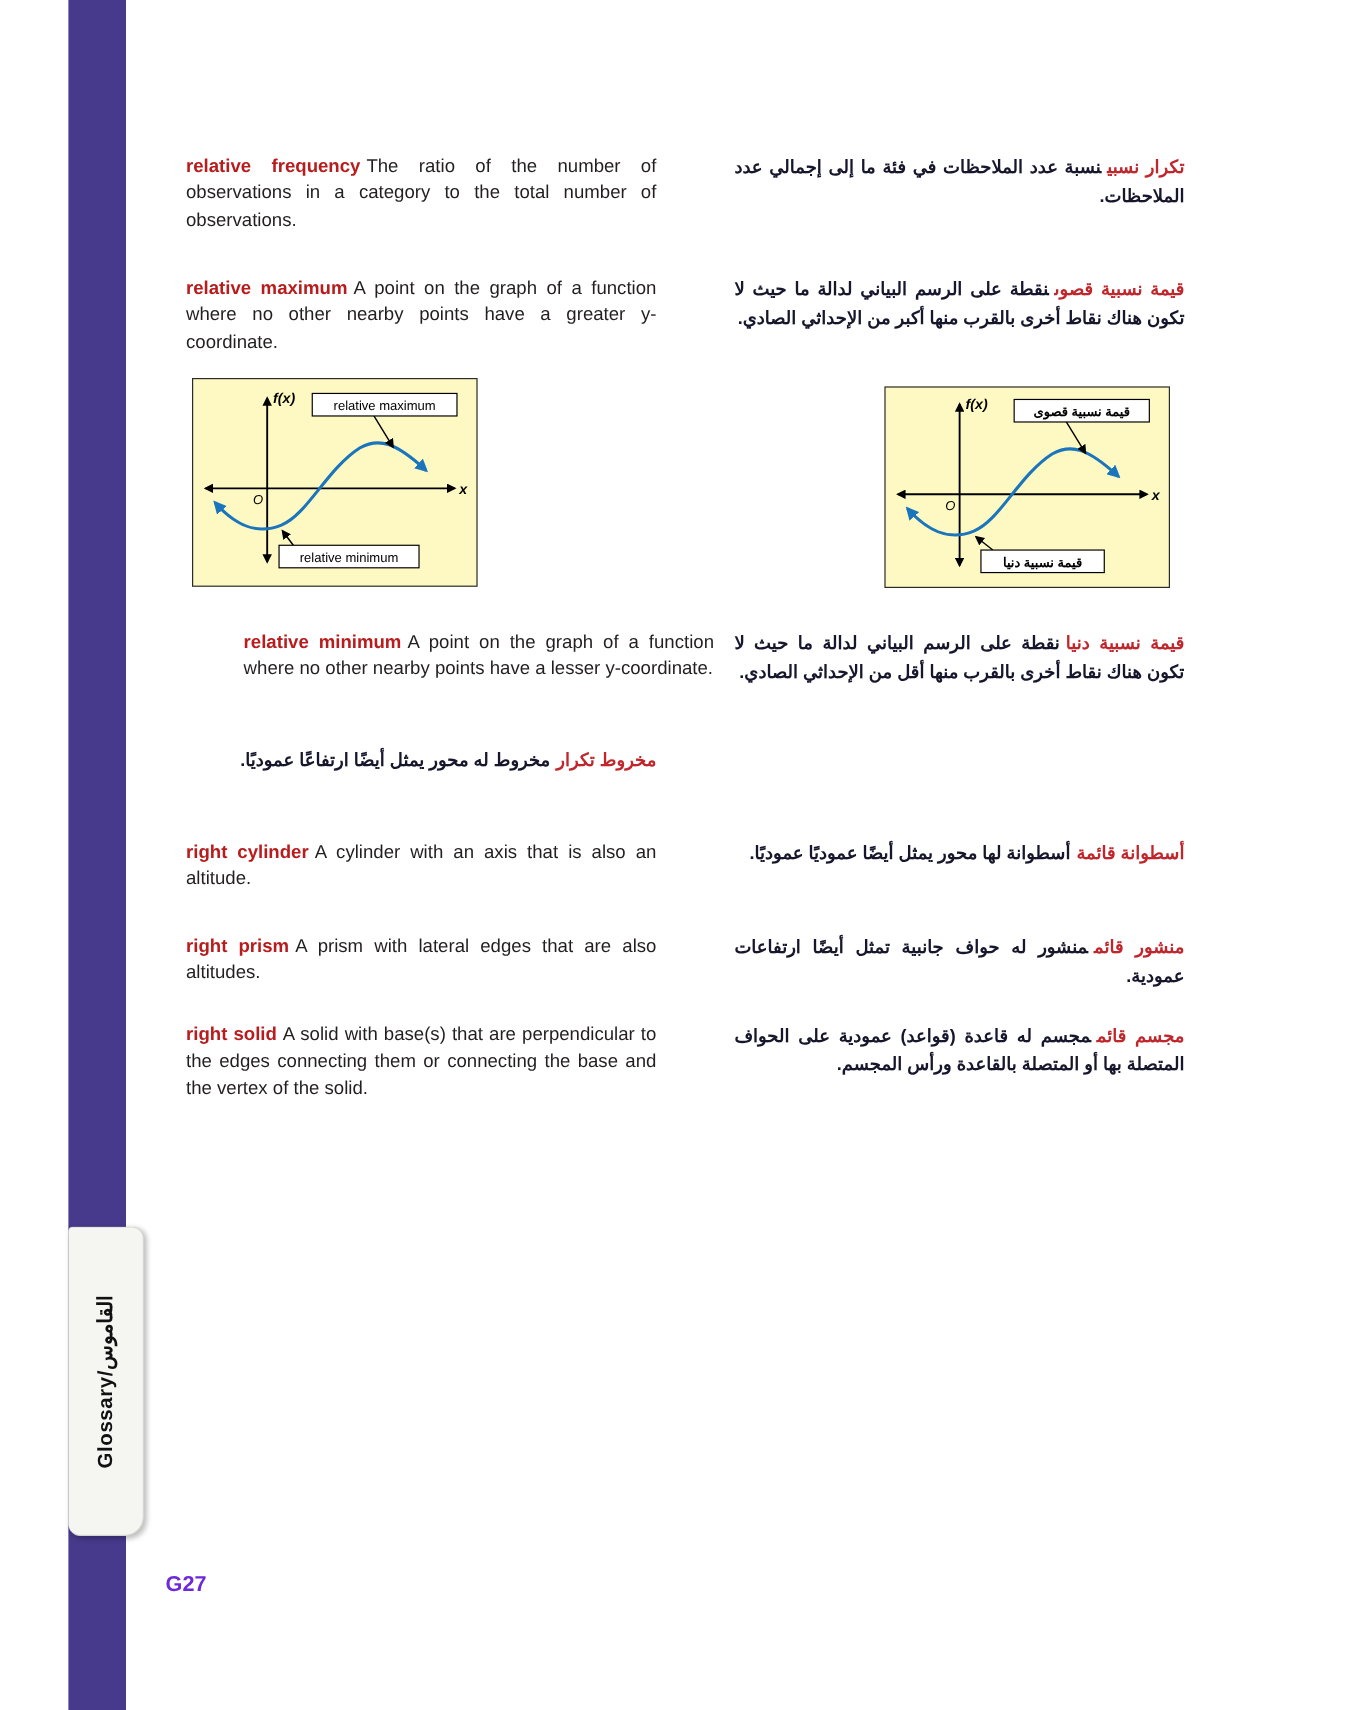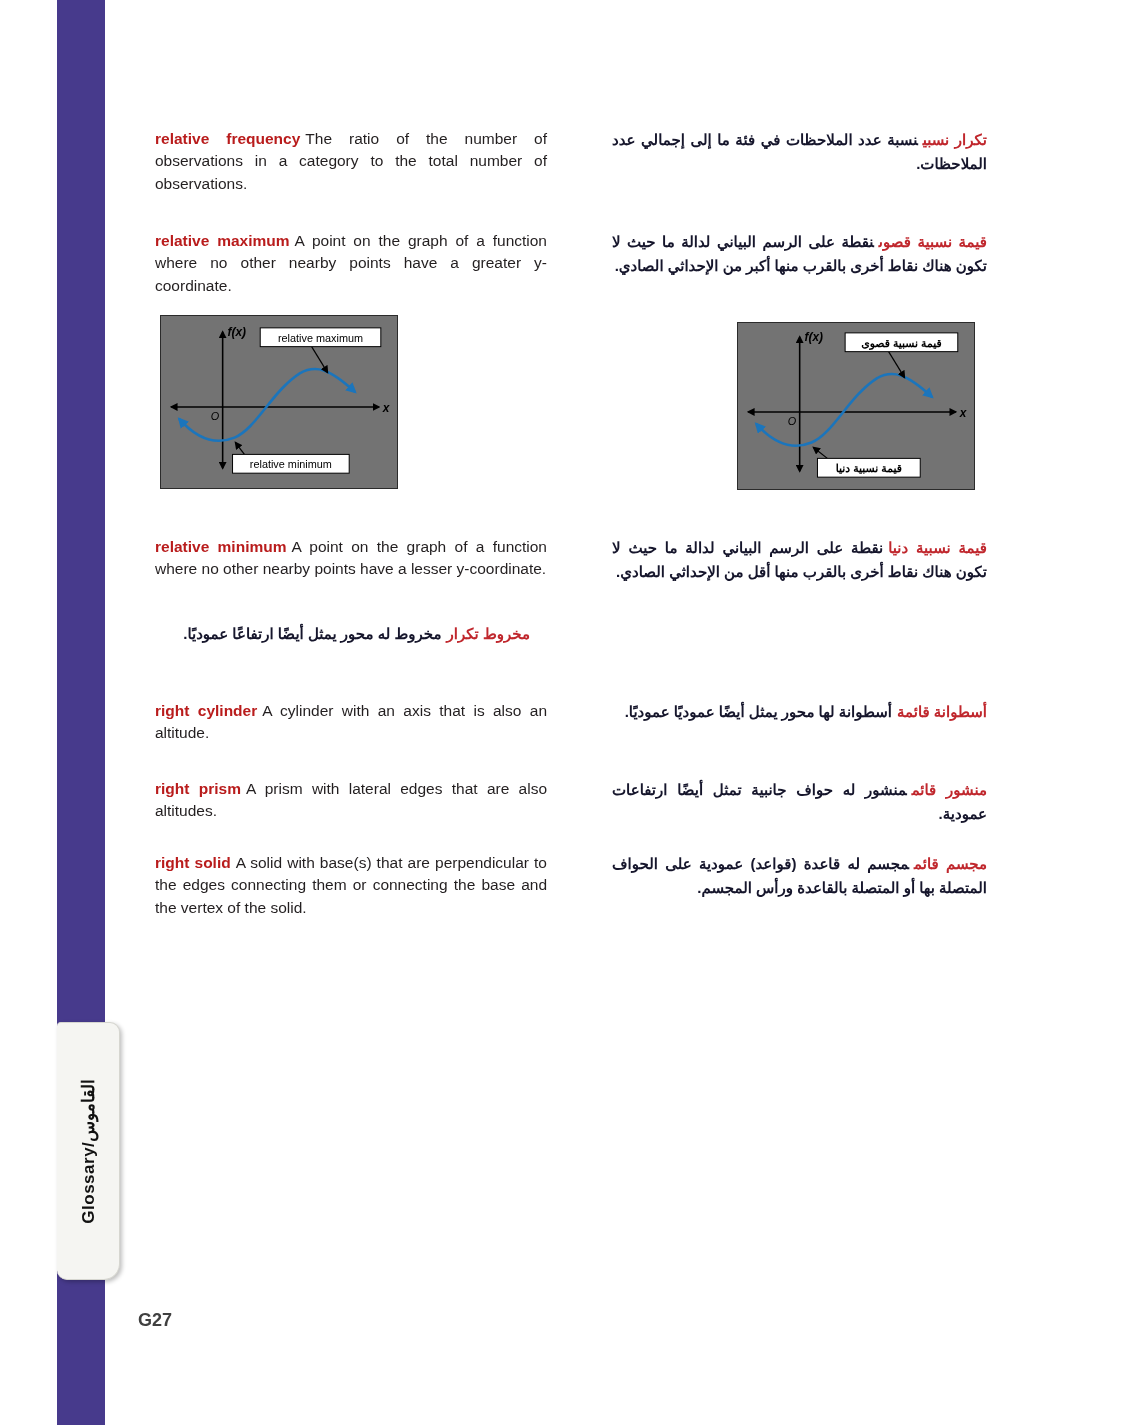--- a/index.html
+++ b/index.html
@@ -25,31 +25,31 @@
   }
 
   
   .row { position:absolute; left:155px; width:832px; display:flex; justify-content:space-between; }
   .en {
     width:392px; font-size:15.5px; line-height:1.45; text-align:justify; color:#231f20;
   }
   .term { color:#b91c1c; font-weight:bold; margin-right:5px; }
   .ar {
     width:375px; direction:rtl; text-align:justify; font-size:15px; font-weight:bold;
-    line-height:1.62; color:#16162c;
+    line-height:1.62; color:#16162c;margin-left:17px;
   }
   .term-ar { color:#c0272d; margin-left:5px; }
 
   
-  .graph { position:absolute; border:1px solid #2b2b2b; background:#737373; }
+  .graph { position:absolute; border:1px solid #2b2b2b; background:#fef9c3; }
   #graph-en { left:160px; top:315px; width:238px; height:174px; }
   #graph-ar { left:737px; top:322px; width:238px; height:168px; }
   .graph svg { display:block; width:100%; height:100%; }
 
-  .page-number { position:absolute; left:138px; top:1310px; font-size:18px; font-weight:bold; color:#404040; }
+  .page-number { position:absolute; left:138px; top:1310px; font-size:18px; font-weight:bold; color:#6d28d9; }
 </style>
 </head>
 <body>
 
 <div class="spine"></div>
 
 <div class="tab">
   <span class="tab-label">Glossary/القاموس</span>
 </div>
 
@@ -113,21 +113,21 @@
     <line x1="152" y1="29" x2="168" y2="55" stroke="#000" stroke-width="1.2" marker-end="url(#ahA)"></line>
     <rect x="108" y="10" width="114" height="19" fill="#ffffff" stroke="#000" stroke-width="1"></rect>
     <text x="165" y="24" font-size="11" font-weight="bold" text-anchor="middle" direction="rtl">قيمة نسبية قصوى</text>
 
     <line x1="90" y1="137" x2="76" y2="126" stroke="#000" stroke-width="1.2" marker-end="url(#ahA)"></line>
     <rect x="80" y="137" width="104" height="19" fill="#ffffff" stroke="#000" stroke-width="1"></rect>
     <text x="132" y="151" font-size="11" font-weight="bold" text-anchor="middle" direction="rtl">قيمة نسبية دنيا</text>
   </svg>
 </div>
 
-<div class="row" style="top:536px;">
+<div class="row" style="top:525px;justify-content:flex-end;">
   <p class="en"><span class="term">relative minimum</span><span>A point on the graph of a function where no other nearby points have a lesser y-coordinate.</span></p>
   <p class="ar"><span class="term-ar">قيمة نسبية دنيا</span><span>نقطة على الرسم البياني لدالة ما حيث لا تكون هناك نقاط أخرى بالقرب منها أقل من الإحداثي الصادي.</span></p>
 </div>
 
 <div class="row" style="top:622px;">
   <p class="ar"><span class="term-ar">مخروط تكرار</span><span>مخروط له محور يمثل أيضًا ارتفاعًا عموديًا.</span></p>
 </div>
 
 <div class="row" style="top:700px;">
   <p class="en"><span class="term">right cylinder</span><span>A cylinder with an axis that is also an altitude.</span></p>

